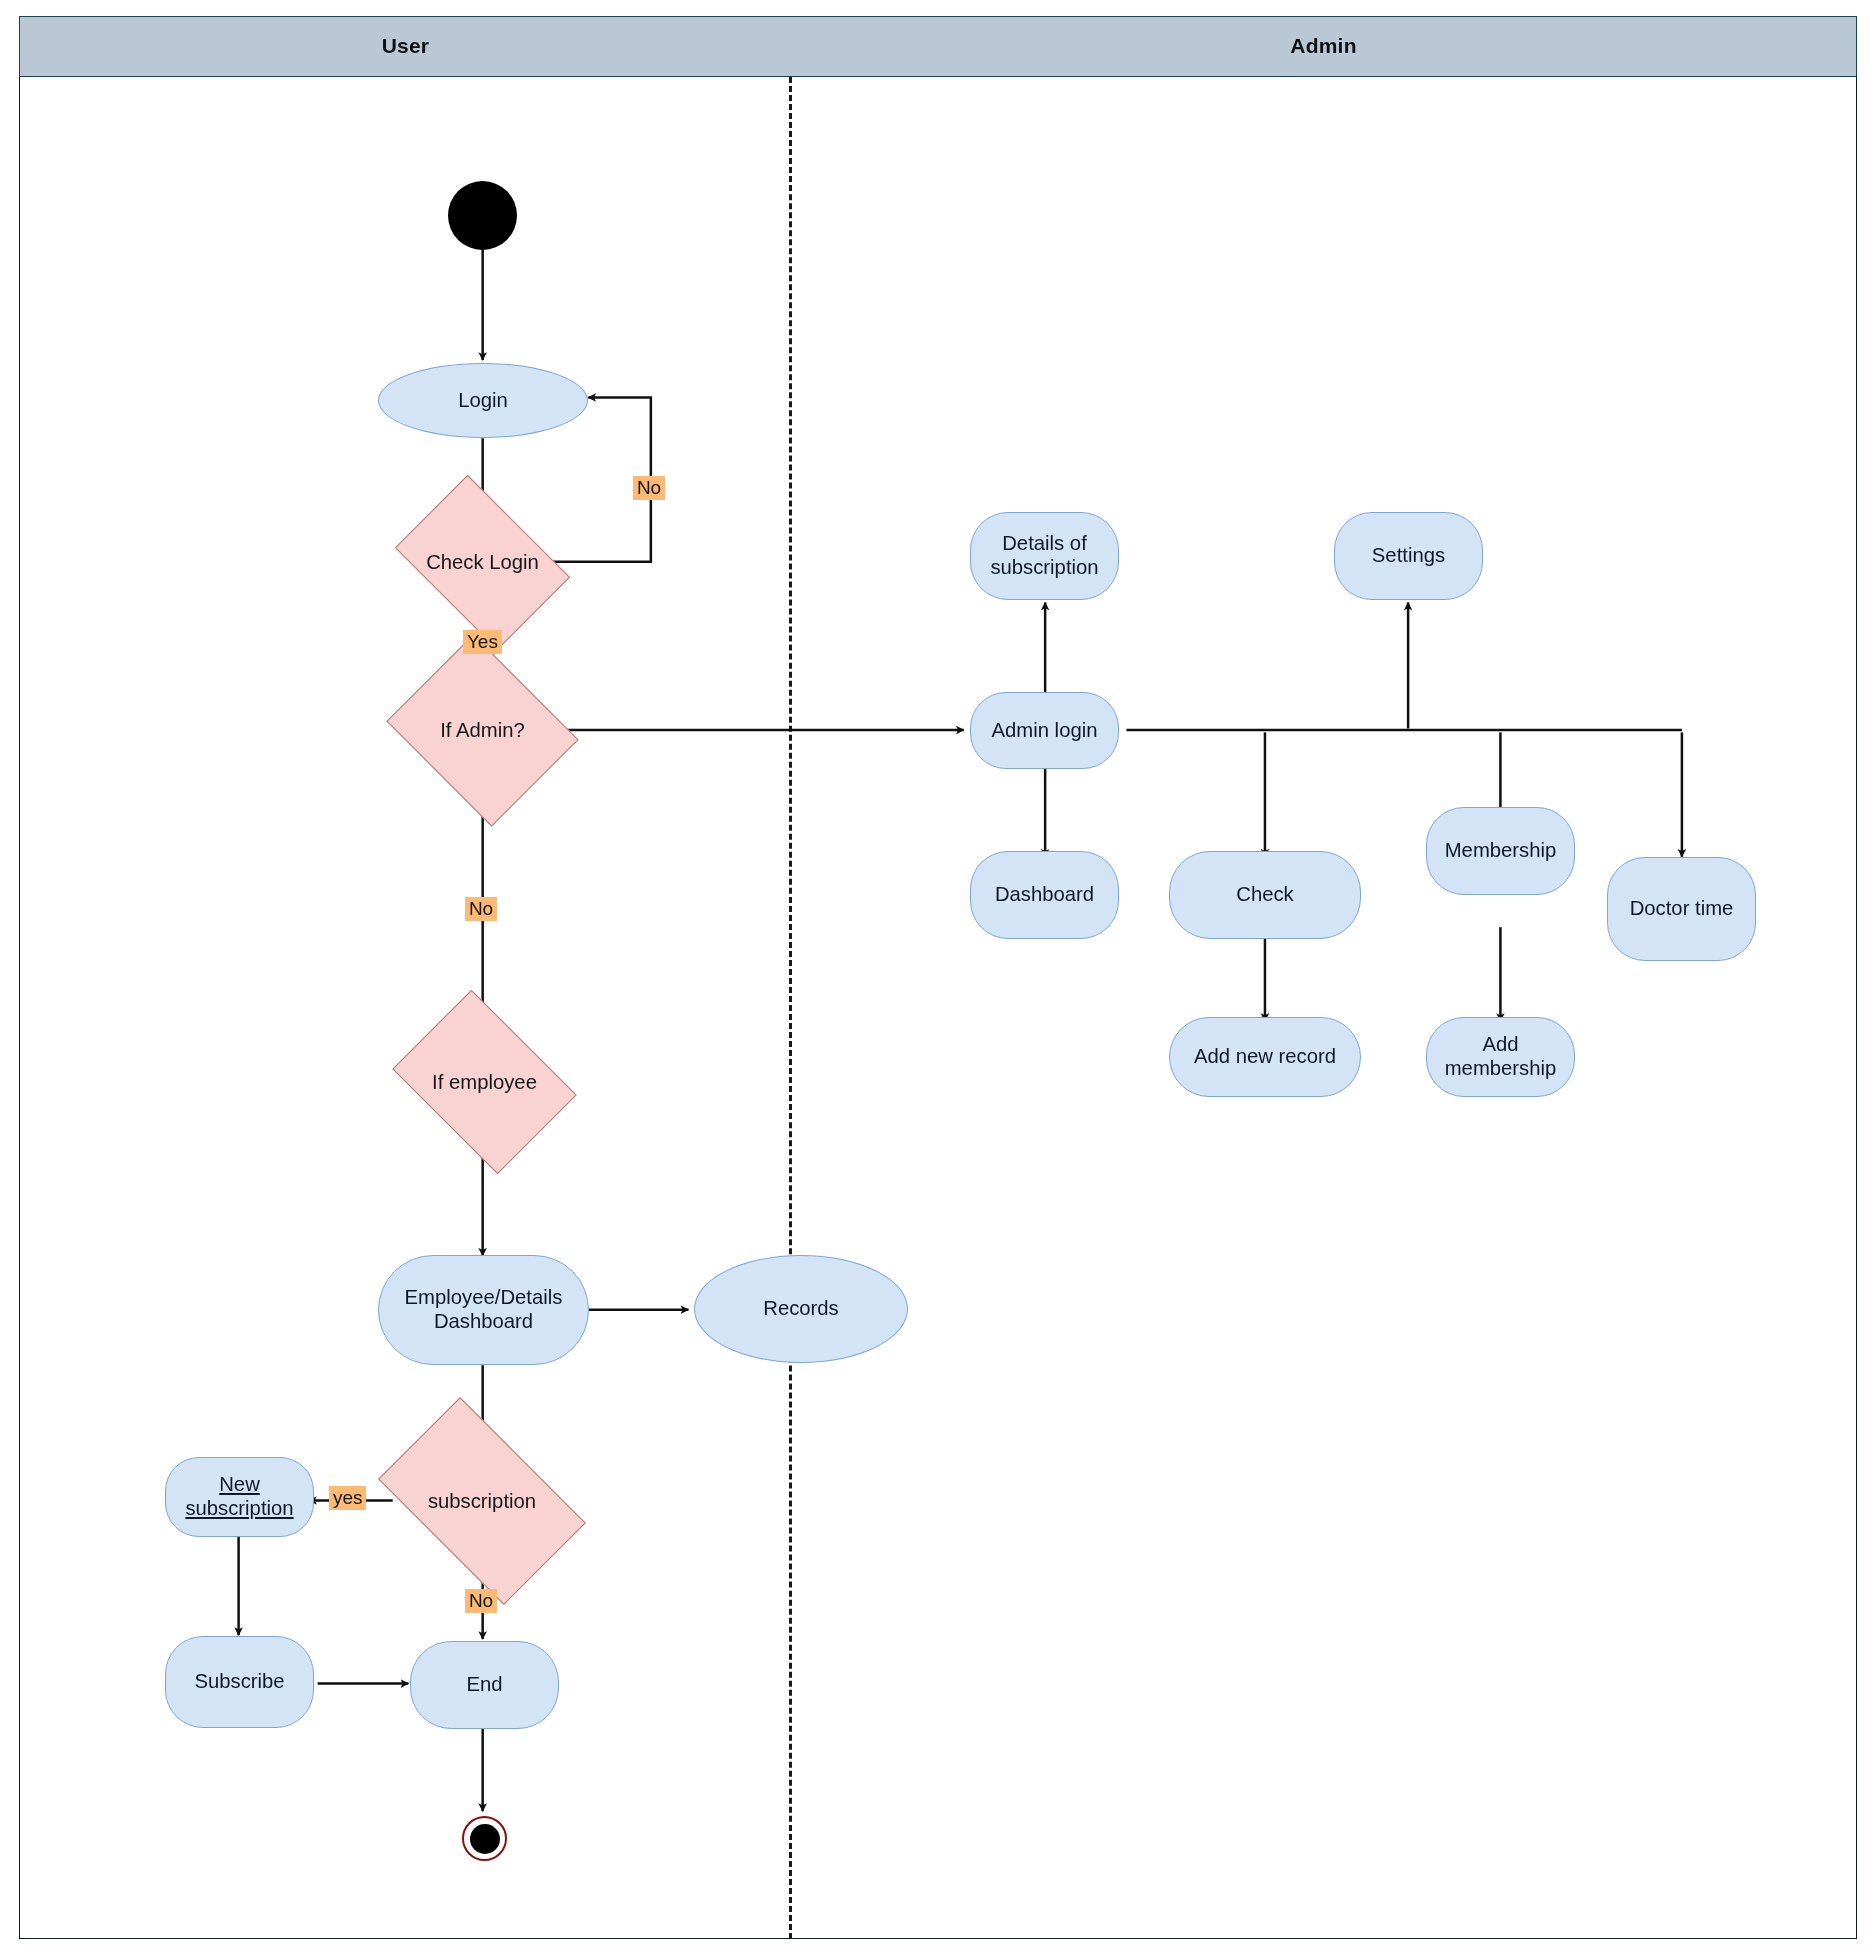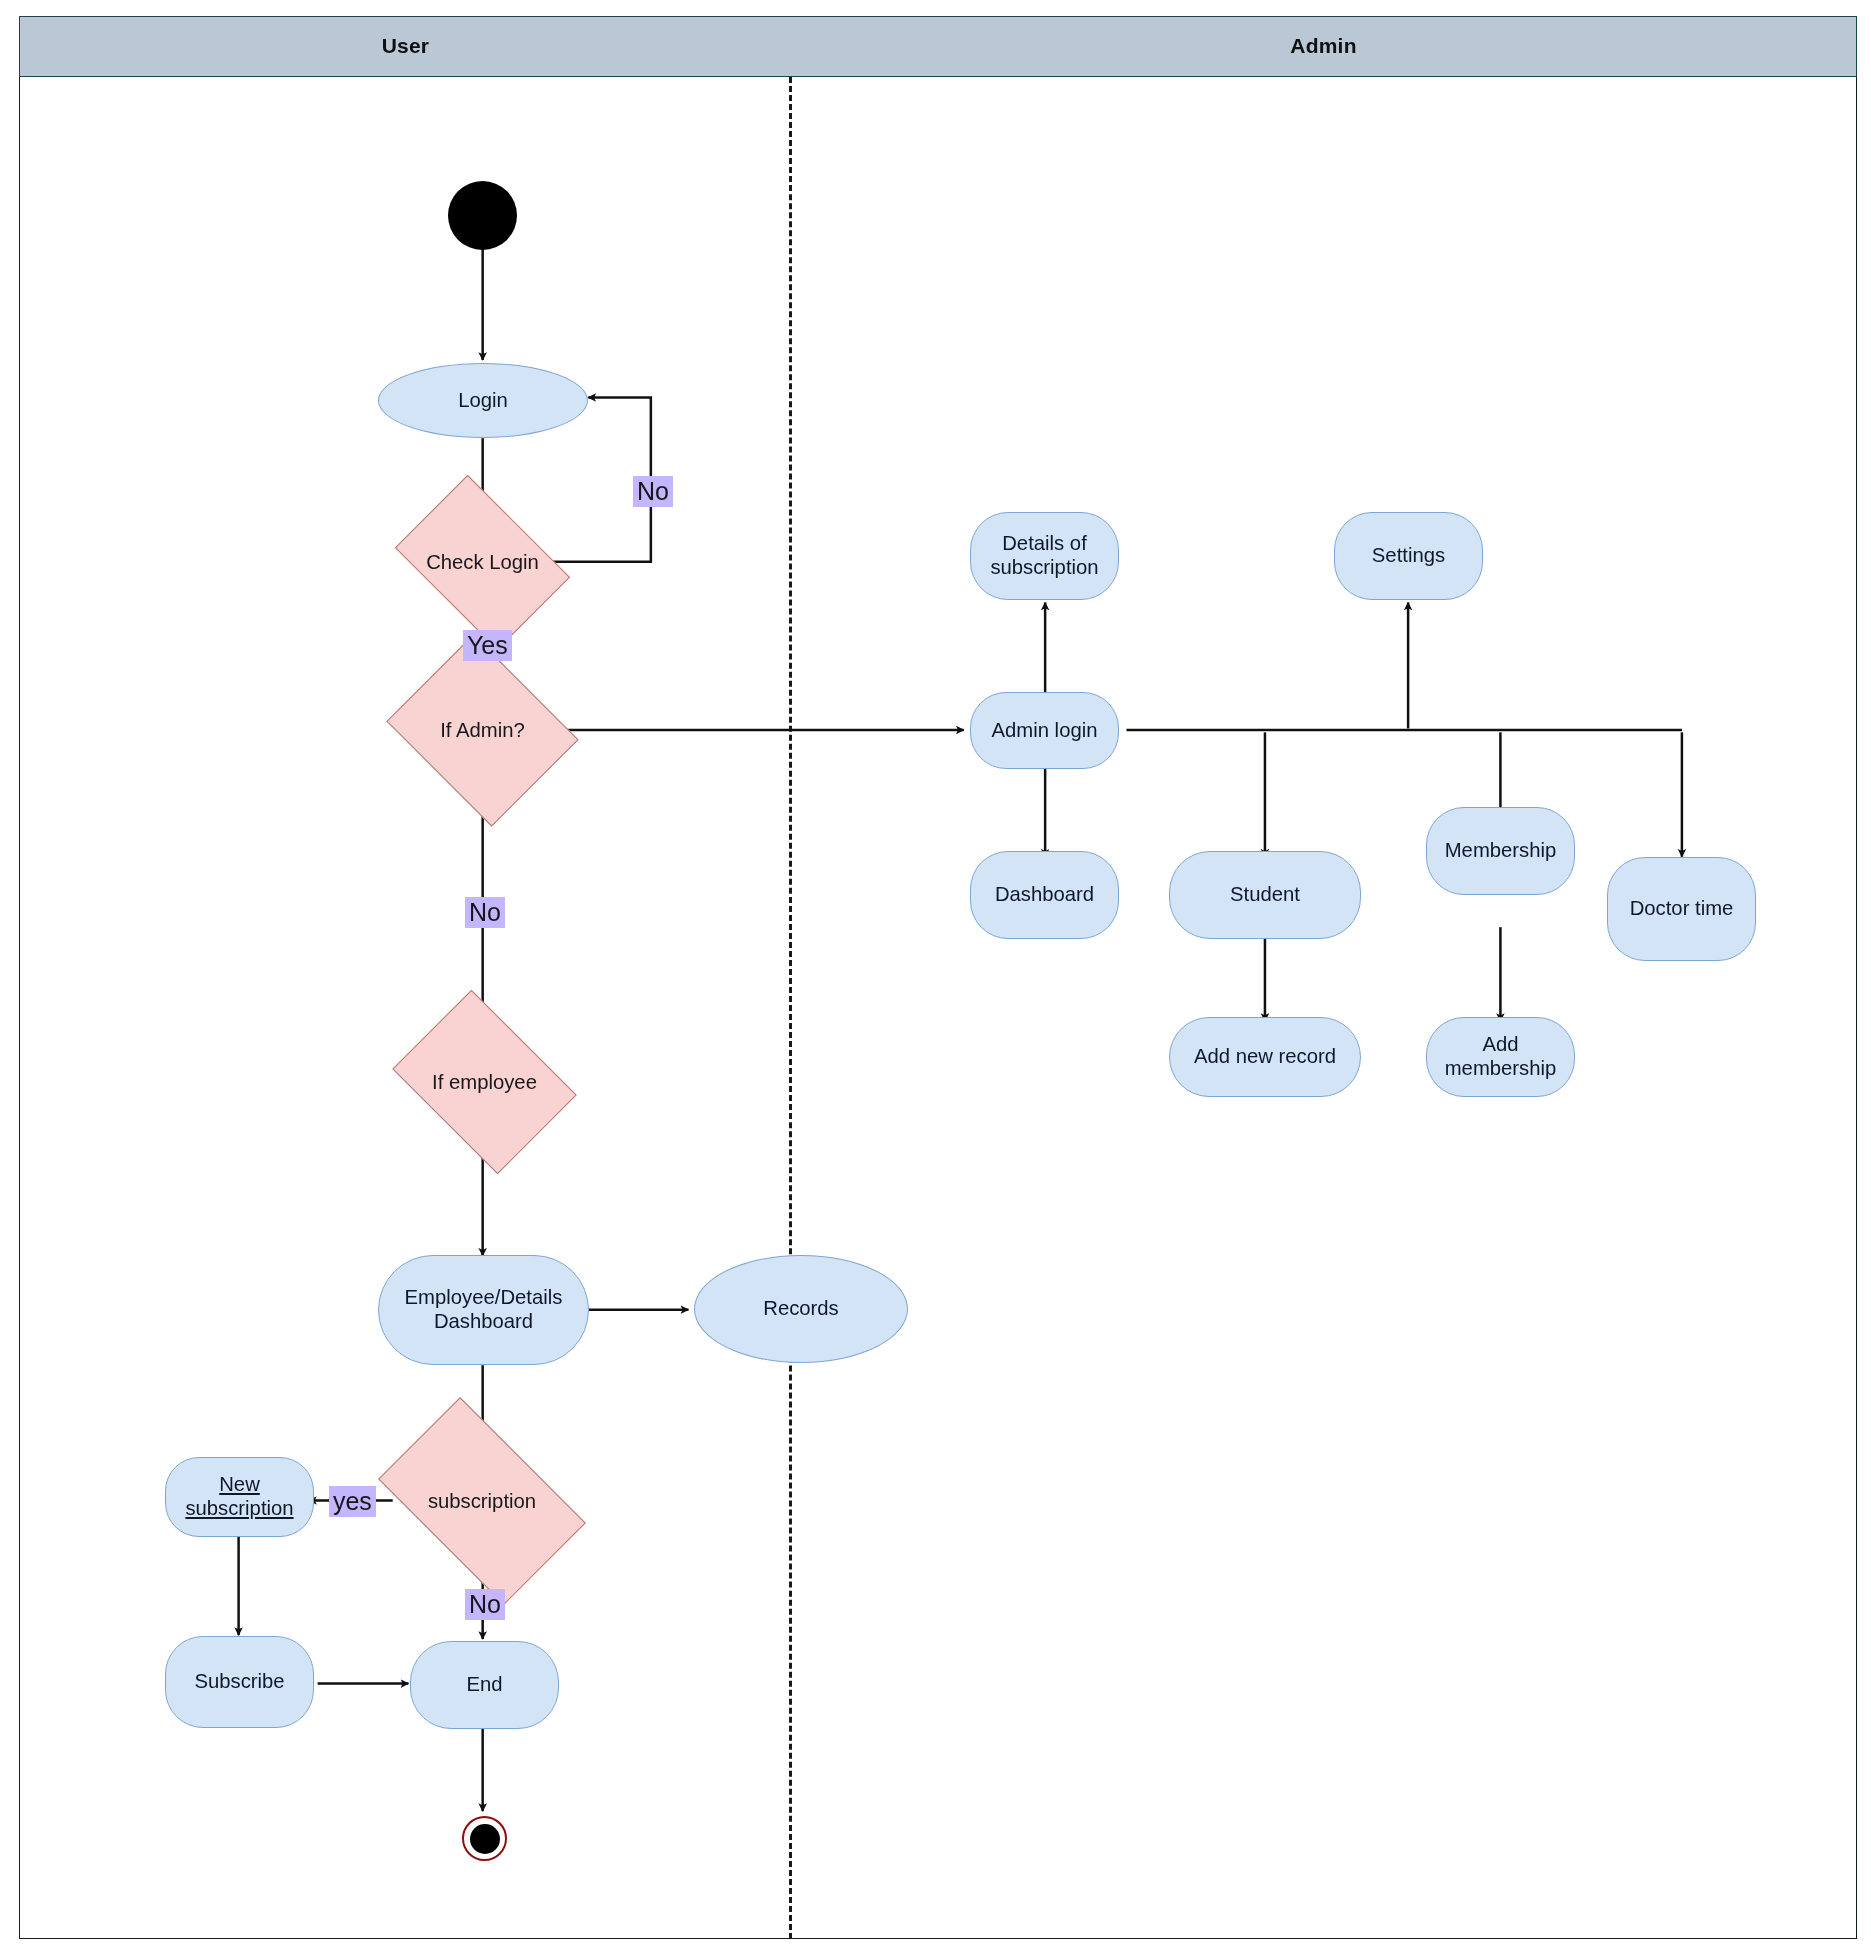--- a/index.html
+++ b/index.html
@@ -132,23 +132,23 @@
   .svg-layer {
     position: absolute;
     left: 0; top: 0;
     width: 1872px;
     height: 1956px;
     z-index: 2;
     pointer-events: none;
   }
   .edge-label {
     position: absolute;
-    font-size: 25px;
+    font-size: 19px;
     color: #15171a;
-    background: #c4b5fd;
+    background: #fdba74;
     padding: 0.8px 3.9px;
     z-index: 7;
     white-space: nowrap;
   }
 </style>
 </head>
 <body>
 
 <div id="canvas">
 
@@ -287,21 +287,21 @@
 
   <div class="node rounded" style="left:1334px; top:512px; width:149px; height:88px; border-radius:38px;">
     <span class="lbl">Settings</span>
   </div>
 
   <div class="node rounded" style="left:970px; top:851px; width:149px; height:88px; border-radius:38px;">
     <span class="lbl">Dashboard</span>
   </div>
 
   <div class="node rounded" style="left:1169px; top:851px; width:192px; height:88px; border-radius:41px;">
-    <span class="lbl">Student</span>
+    <span class="lbl">Check</span>
   </div>
 
   <div class="node rounded" style="left:1426px; top:807px; width:149px; height:88px; border-radius:38px;">
     <span class="lbl">Membership</span>
   </div>
 
   <div class="node rounded" style="left:1607px; top:851px; width:149px; height:104px; border-radius:38px;margin-top:6px;">
     <span class="lbl">Doctor time</span>
   </div>
 

